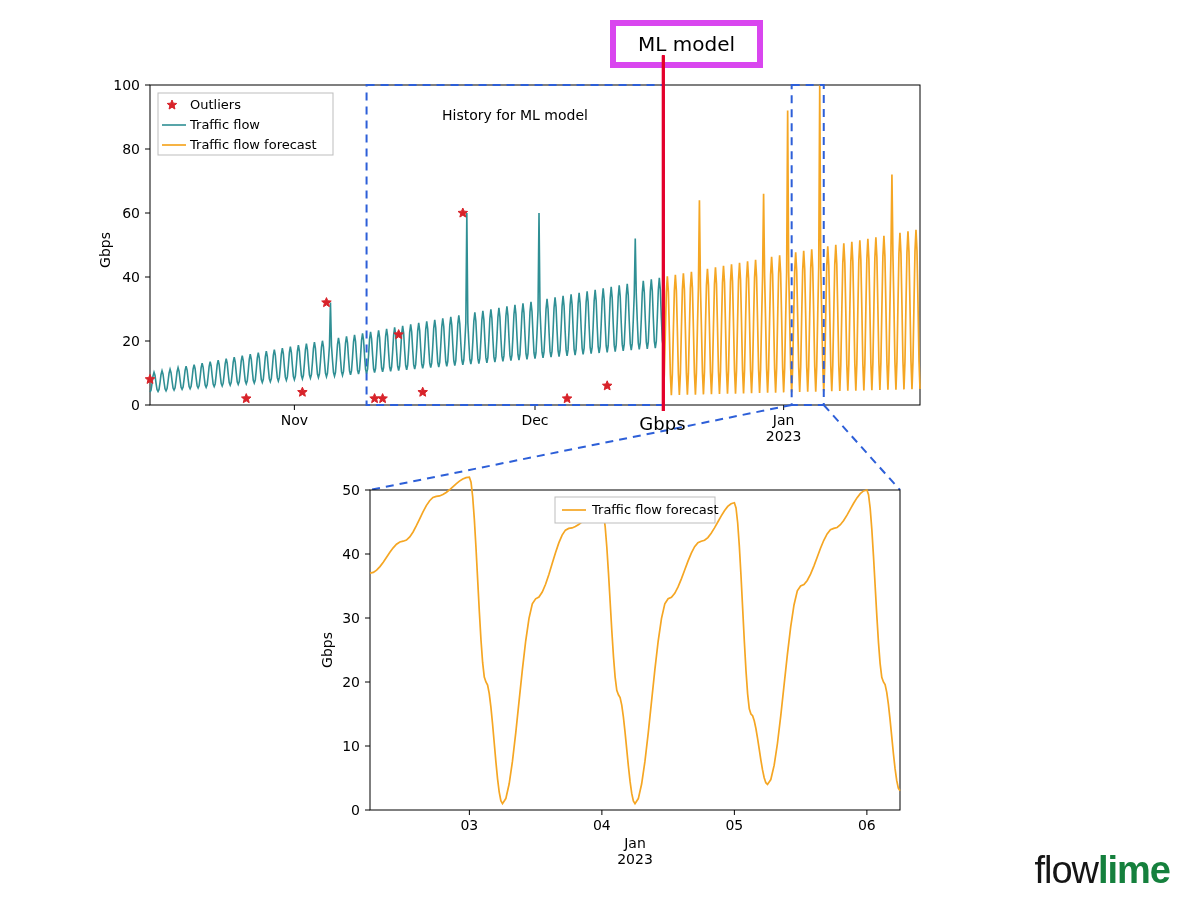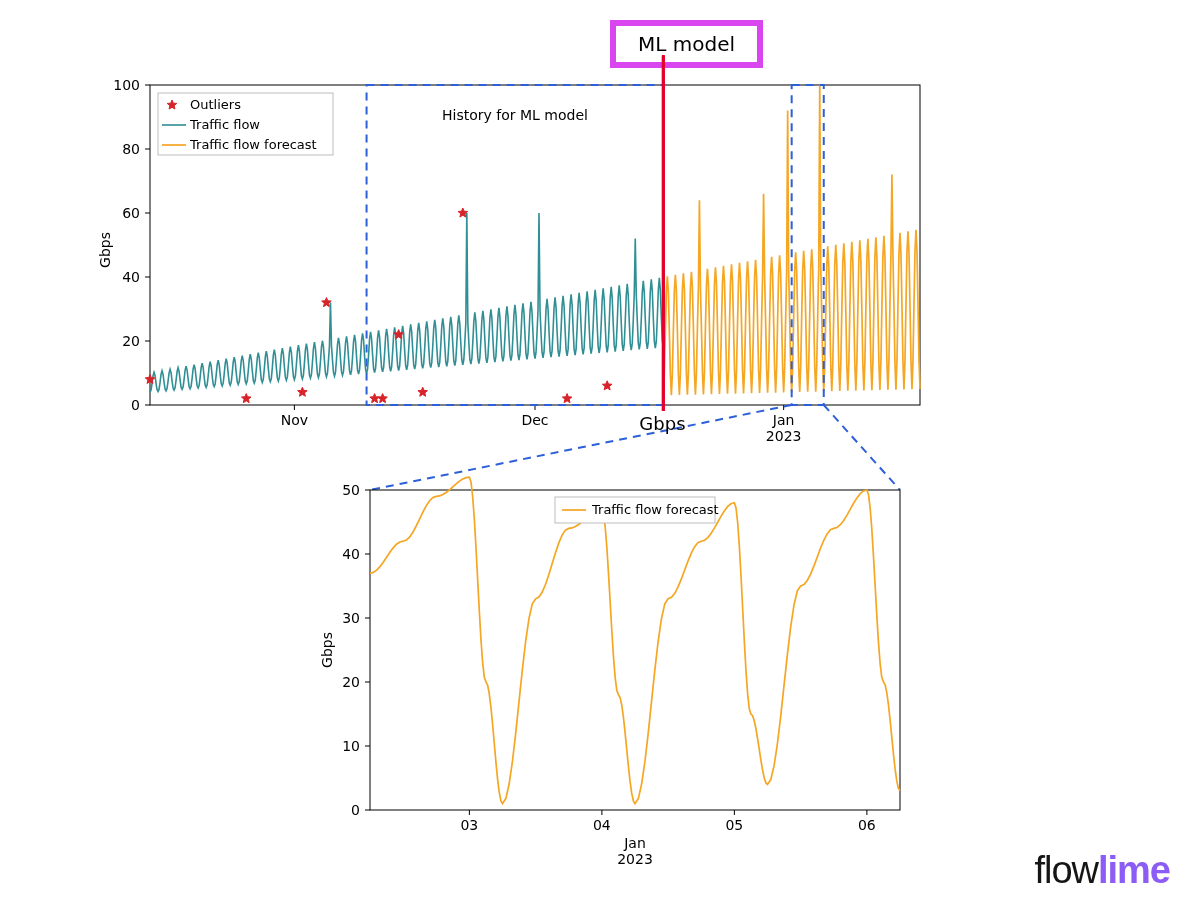--- a/index.html
+++ b/index.html
@@ -35,21 +35,21 @@
   .logo {
     position: absolute;
     right: 30px;
     bottom: 20px;
     font-family: "Segoe UI", Arial, sans-serif;
     font-weight: 400;
     font-size: 38px;
     letter-spacing: -1px;
     color: #151515;
   }
-  .logo .lime { color: #8b5cf6; font-weight: 600; }
+  .logo .lime { color: #15803d; font-weight: 600; }
 </style>
 </head>
 <body>
 
 <div class="stage">
 
   <div class="ml-box" style="left:610px; top:20px;">ML model</div>
 
   <svg id="top-svg" width="1200" height="440" style="position:absolute; left:0; top:55px;">
 

